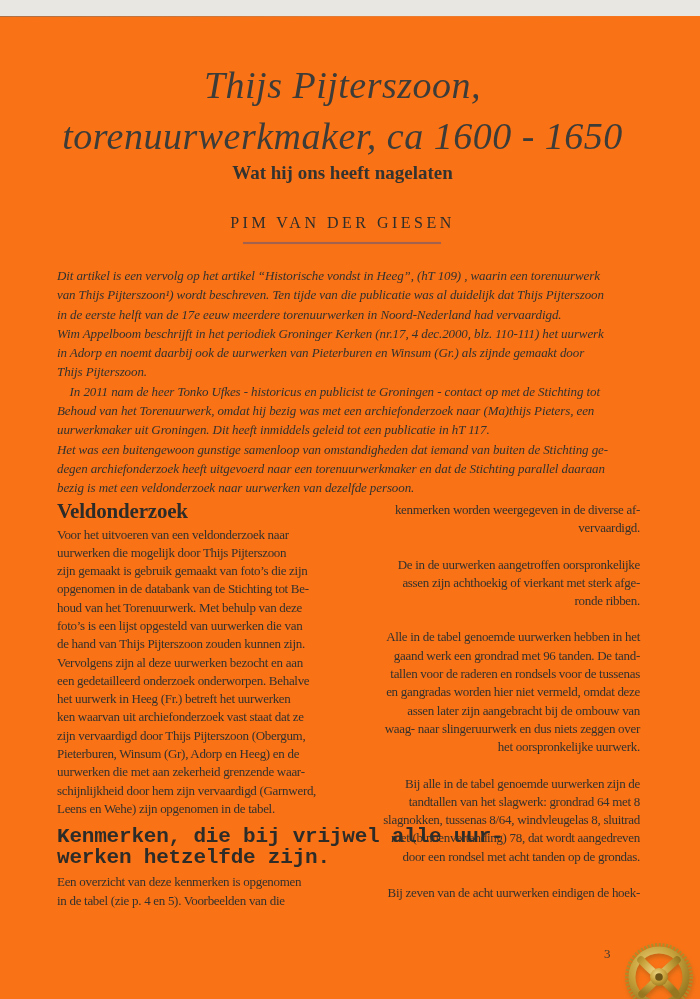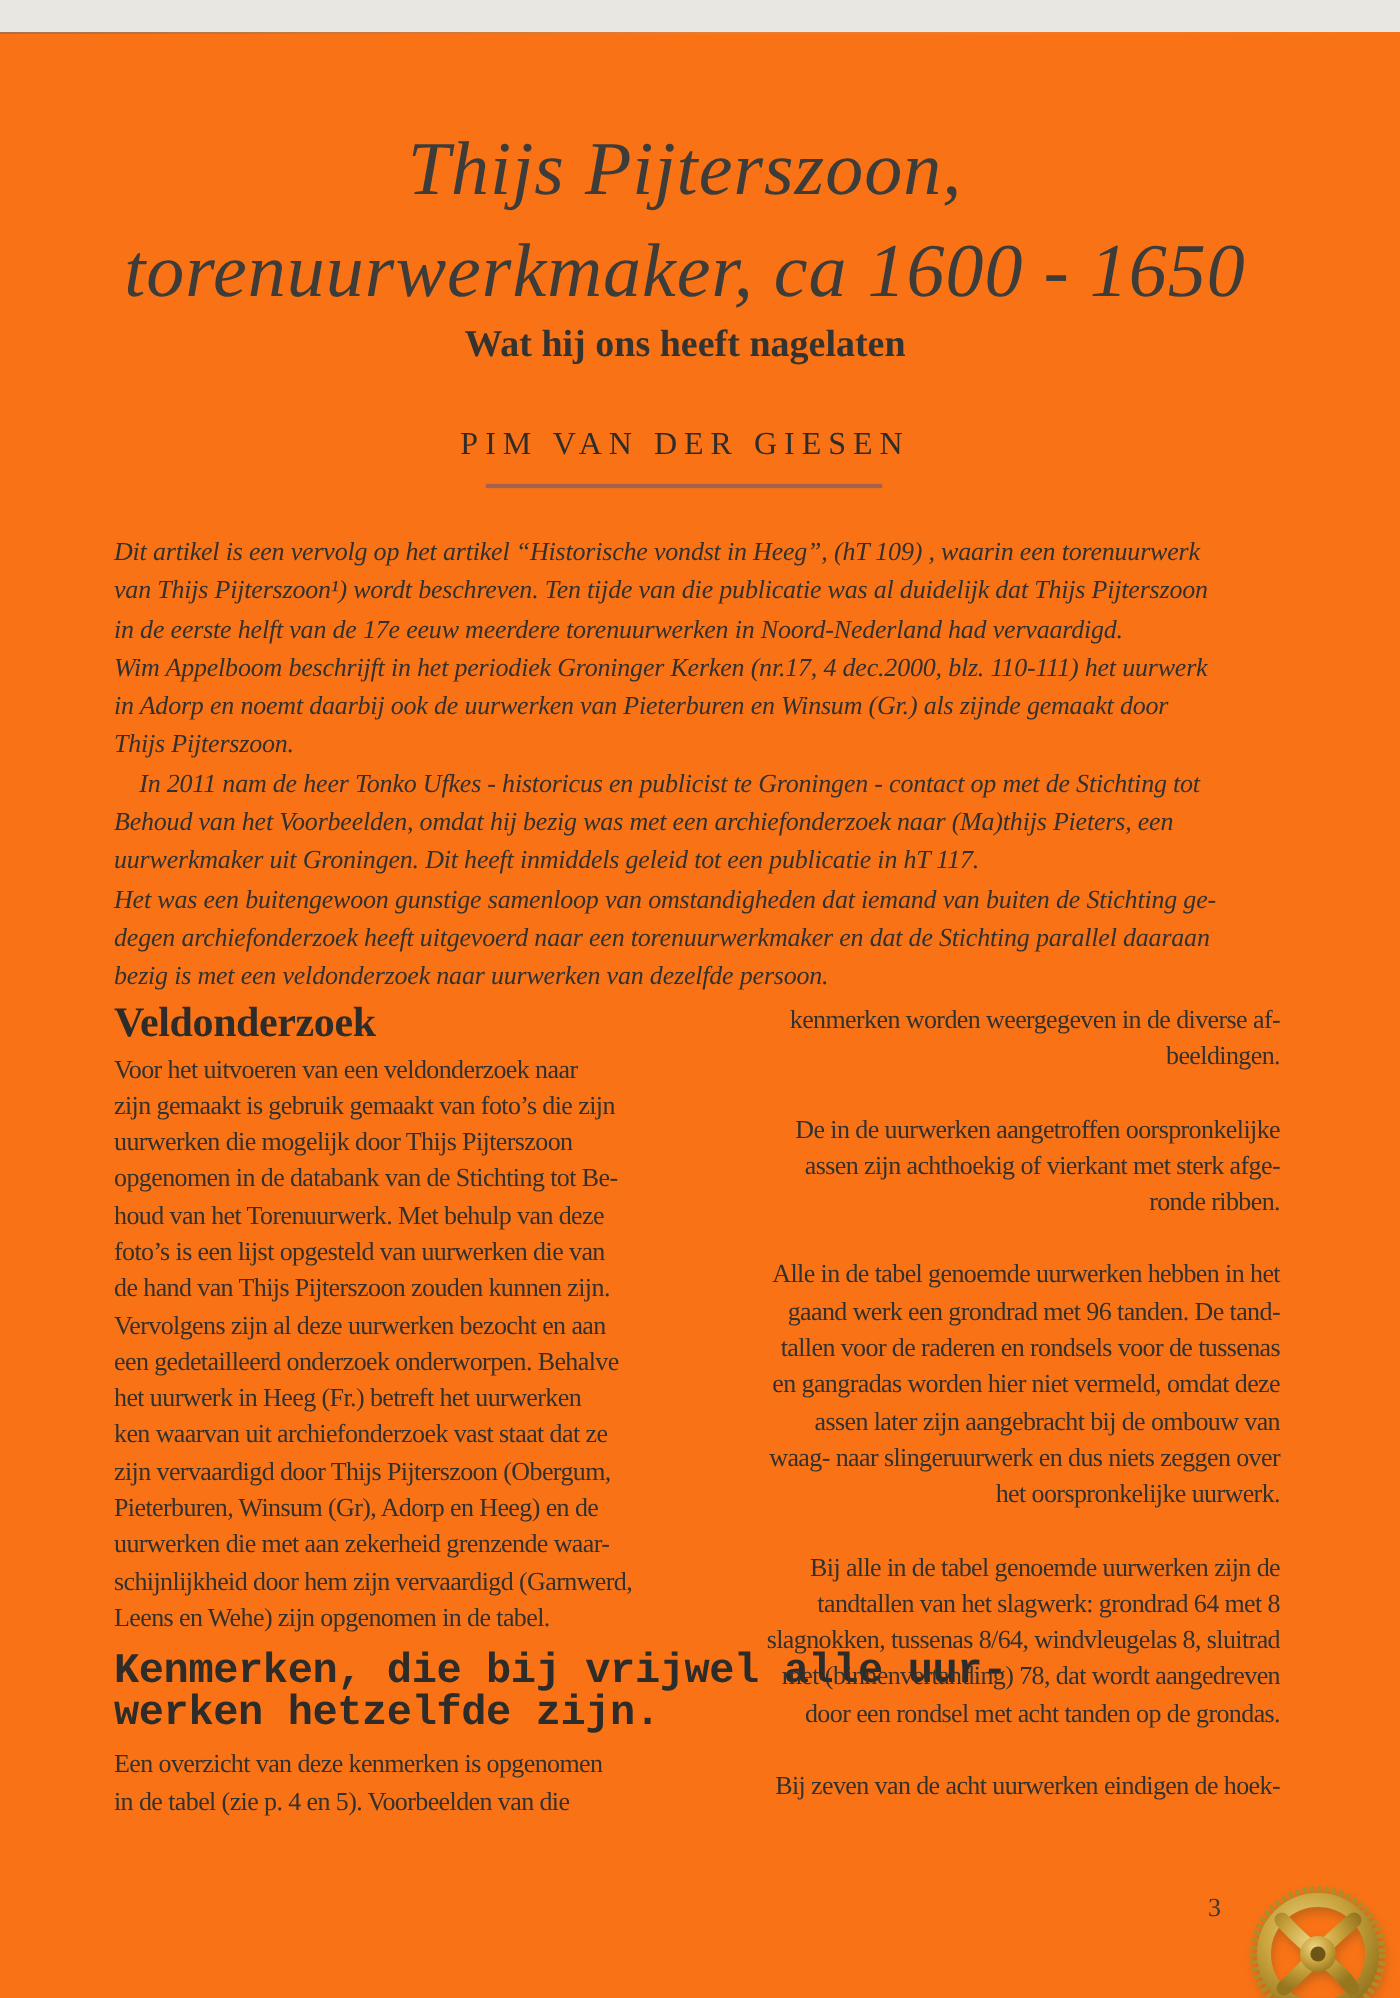--- a/index.html
+++ b/index.html
@@ -58,33 +58,33 @@
   <div class="author-rule"></div>
 
   <div class="intro">
       <div class="line">Dit artikel is een vervolg op het artikel “Historische vondst in Heeg”, (hT 109) , waarin een torenuurwerk</div>
       <div class="line">van Thijs Pijterszoon¹) wordt beschreven. Ten tijde van die publicatie was al duidelijk dat Thijs Pijterszoon</div>
       <div class="line">in de eerste helft van de 17e eeuw meerdere torenuurwerken in Noord-Nederland had vervaardigd.</div>
       <div class="line">Wim Appelboom beschrijft in het periodiek Groninger Kerken (nr.17, 4 dec.2000, blz. 110-111) het uurwerk</div>
       <div class="line">in Adorp en noemt daarbij ook de uurwerken van Pieterburen en Winsum (Gr.) als zijnde gemaakt door</div>
       <div class="line">Thijs Pijterszoon.</div>
       <div class="line">&nbsp;&nbsp;&nbsp;&nbsp;In 2011 nam de heer Tonko Ufkes - historicus en publicist te Groningen - contact op met de Stichting tot</div>
-      <div class="line">Behoud van het Voorbeelden, omdat hij bezig was met een archiefonderzoek naar (Ma)thijs Pieters, een</div>
+      <div class="line">Behoud van het Torenuurwerk, omdat hij bezig was met een archiefonderzoek naar (Ma)thijs Pieters, een</div>
       <div class="line">uurwerkmaker uit Groningen. Dit heeft inmiddels geleid tot een publicatie in hT 117.</div>
       <div class="line">Het was een buitengewoon gunstige samenloop van omstandigheden dat iemand van buiten de Stichting ge-</div>
       <div class="line">degen archiefonderzoek heeft uitgevoerd naar een torenuurwerkmaker en dat de Stichting parallel daaraan</div>
       <div class="line">bezig is met een veldonderzoek naar uurwerken van dezelfde persoon.</div>
     </div>
 
   <div class="column column-left">
     <div class="col-heading">Veldonderzoek</div>
     <div>
         <div class="line">Voor het uitvoeren van een veldonderzoek naar</div>
+        <div class="line">uurwerken die mogelijk door Thijs Pijterszoon</div>
         <div class="line">zijn gemaakt is gebruik gemaakt van foto’s die zijn</div>
-        <div class="line">uurwerken die mogelijk door Thijs Pijterszoon</div>
         <div class="line">opgenomen in de databank van de Stichting tot Be-</div>
         <div class="line">houd van het Torenuurwerk. Met behulp van deze</div>
         <div class="line">foto’s is een lijst opgesteld van uurwerken die van</div>
         <div class="line">de hand van Thijs Pijterszoon zouden kunnen zijn.</div>
         <div class="line">Vervolgens zijn al deze uurwerken bezocht en aan</div>
         <div class="line">een gedetailleerd onderzoek onderworpen. Behalve</div>
         <div class="line">het uurwerk in Heeg (Fr.) betreft het uurwerken</div>
         <div class="line">ken waarvan uit archiefonderzoek vast staat dat ze</div>
         <div class="line">zijn vervaardigd door Thijs Pijterszoon (Obergum,</div>
         <div class="line">Pieterburen, Winsum (Gr), Adorp en Heeg) en de</div>
@@ -98,21 +98,21 @@
       </div>
     <div>
         <div class="line">Een overzicht van deze kenmerken is opgenomen</div>
         <div class="line">in de tabel (zie p. 4 en 5). Voorbeelden van die</div>
       </div>
   </div>
 
   <div class="column column-right">
       <div class="para">
         <div class="line">kenmerken worden weergegeven in de diverse af-</div>
-        <div class="line">beeldingen.</div>
+        <div class="line">vervaardigd.</div>
       </div>
       <div class="para">
         <div class="line">De in de uurwerken aangetroffen oorspronkelijke</div>
         <div class="line">assen zijn achthoekig of vierkant met sterk afge-</div>
         <div class="line">ronde ribben.</div>
       </div>
       <div class="para">
         <div class="line">Alle in de tabel genoemde uurwerken hebben in het</div>
         <div class="line">gaand werk een grondrad met 96 tanden. De tand-</div>
         <div class="line">tallen voor de raderen en rondsels voor de tussenas</div>

